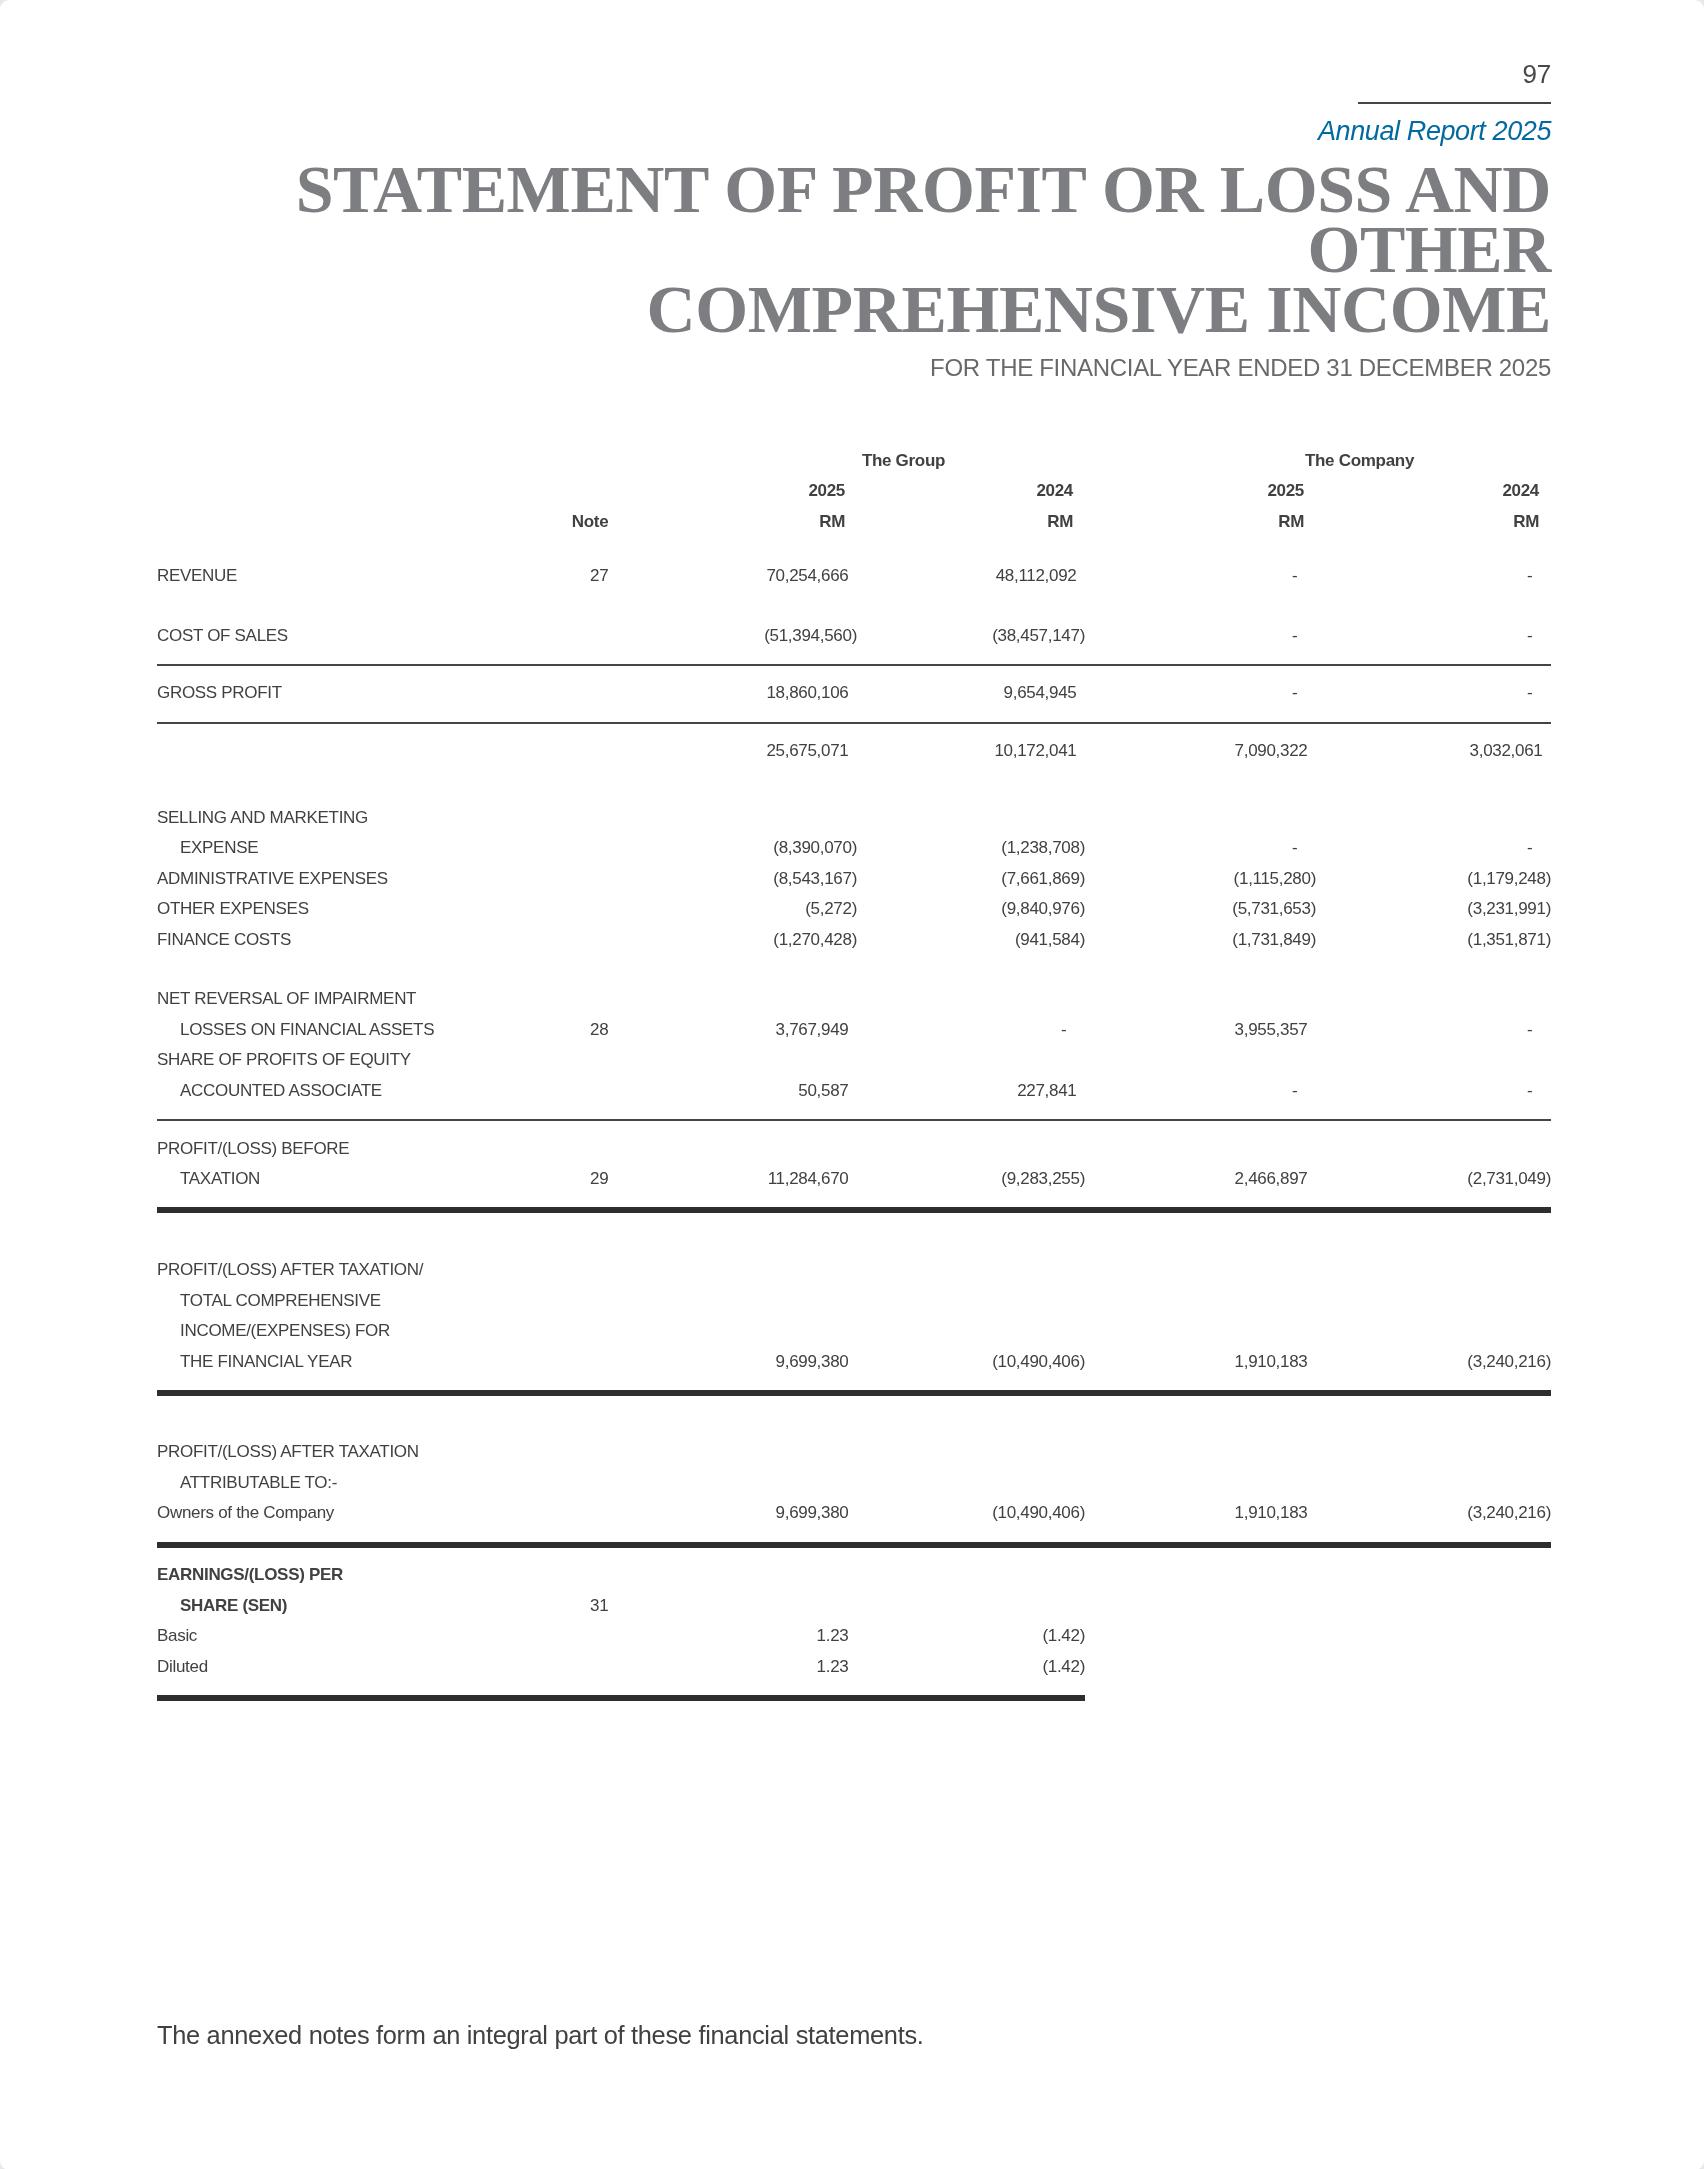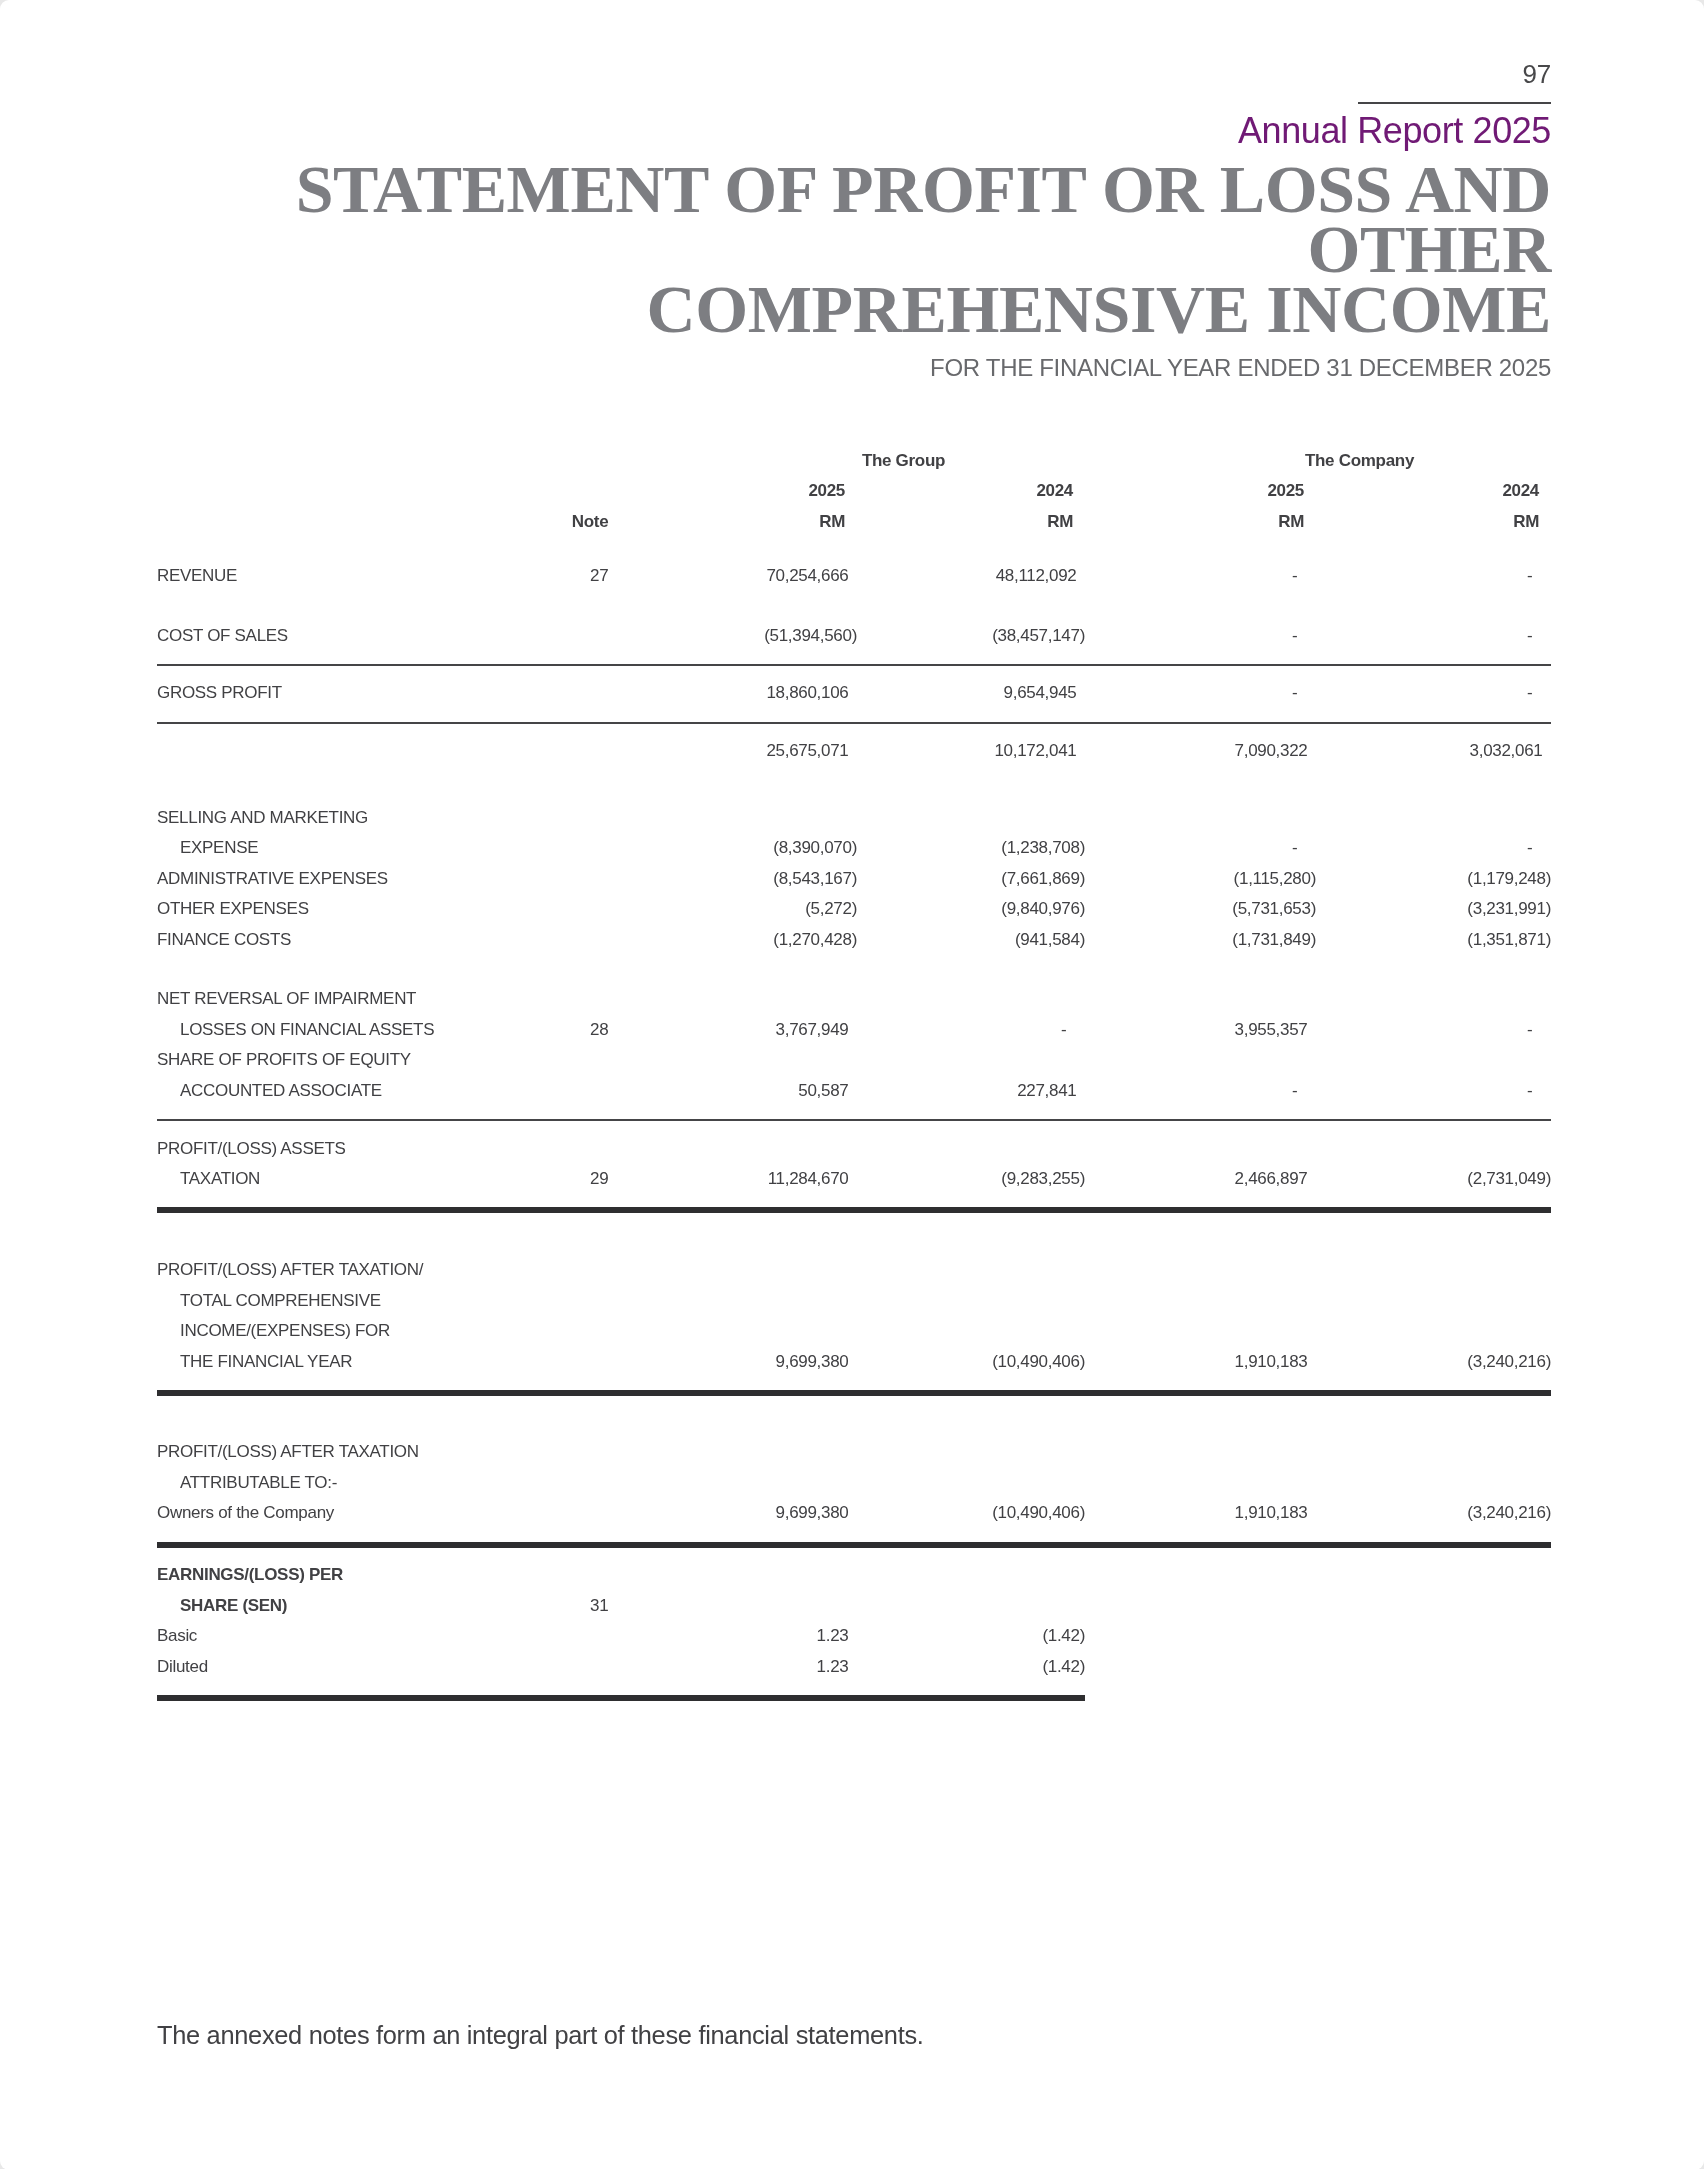--- a/index.html
+++ b/index.html
@@ -12,21 +12,21 @@
     color: #414144;
     overflow: hidden;
     border-radius: 9px;
   }
   .content { padding: 58px 153px 0 157px; }
 
   
   .top-meta { text-align: right; }
   .page-num { font-size: 26px; line-height: 32px; color: #48484a; letter-spacing: -0.2px; }
   .meta-rule { width: 193px; border-top: 2.5px solid #454547; margin: 12px 0 11px auto; height: 0; }
-  .report-label { font-size: 36px; line-height: 32px; color: #701a75; letter-spacing: -0.4px; }
+  .report-label { font-size: 27px; line-height: 32px; color: #0369a1; letter-spacing: -0.4px; font-style: italic; }
 
   
   .title-block { text-align: right; margin-top: 12px; }
   .doc-title {
     font-family: "Liberation Serif", serif;
     font-weight: 700;
     font-size: 68px;
     line-height: 60px;
     color: #7d7e82;
     letter-spacing: -0.4px;
@@ -263,21 +263,21 @@
             <td class="num dash">-</td>
             <td class="num dash">-</td>
           </tr>
           <tr class="rule">
             <td colspan="6">
               <div class="rule-line"></div>
             </td>
           </tr>
           <tr>
             <td class="label-cell">
-              <div class="lbl">PROFIT/(LOSS) ASSETS</div>
+              <div class="lbl">PROFIT/(LOSS) BEFORE</div>
               <div class="lbl cont">TAXATION</div>
             </td>
             <td class="note-cell">29</td>
             <td class="num">11,284,670</td>
             <td class="num paren">(9,283,255)</td>
             <td class="num">2,466,897</td>
             <td class="num paren">(2,731,049)</td>
           </tr>
           <tr class="rule">
             <td colspan="6">

